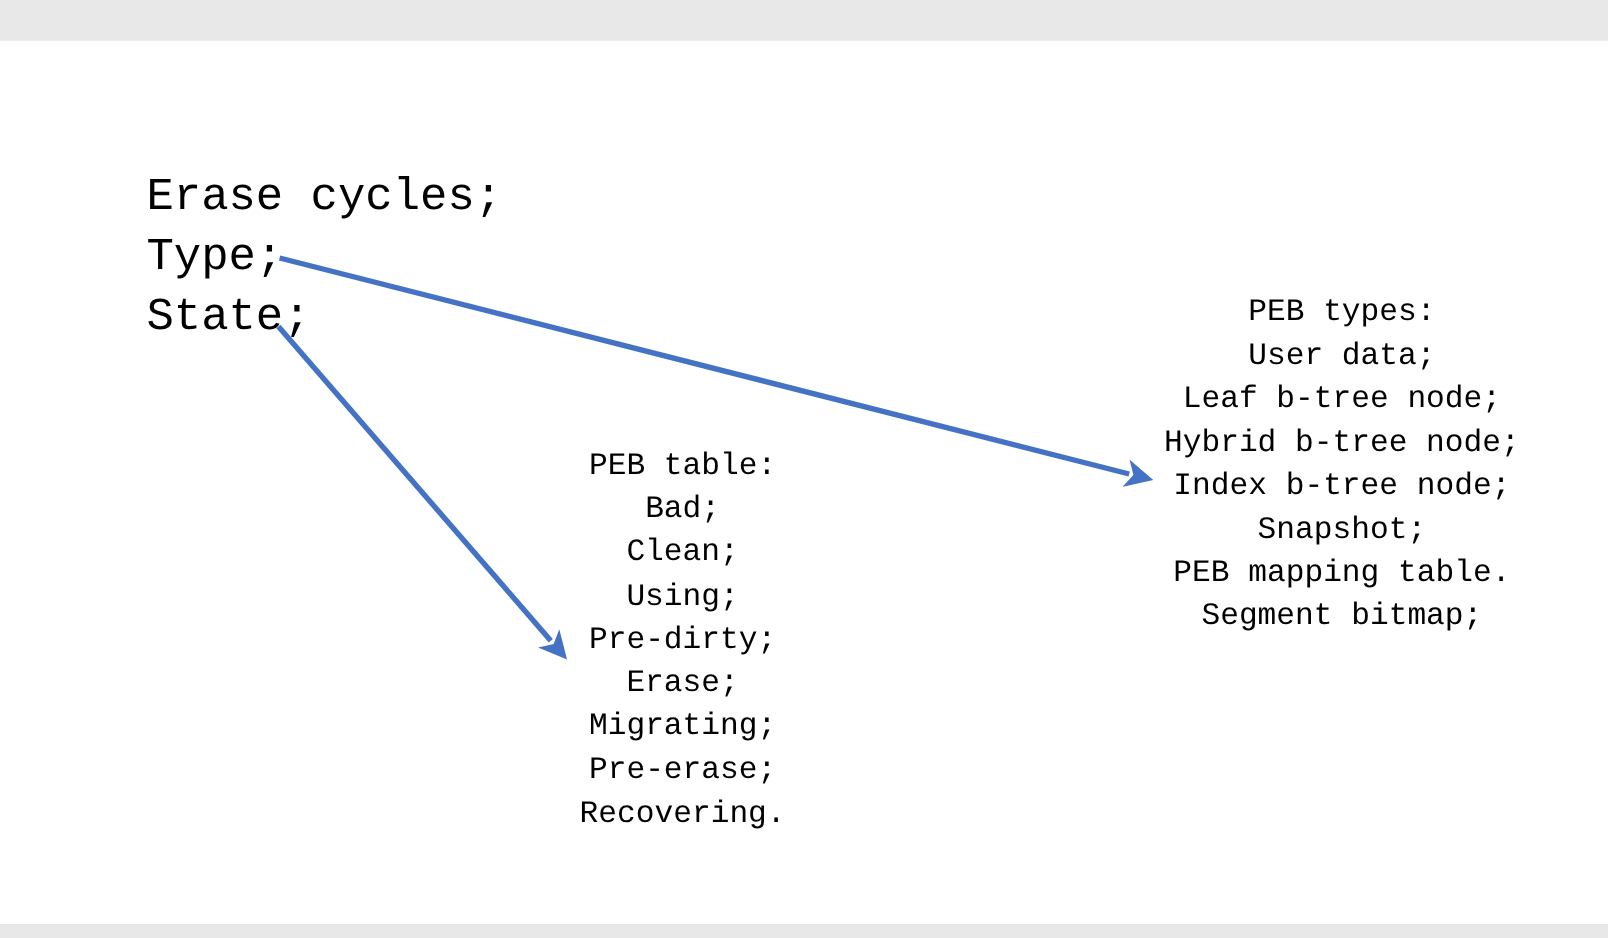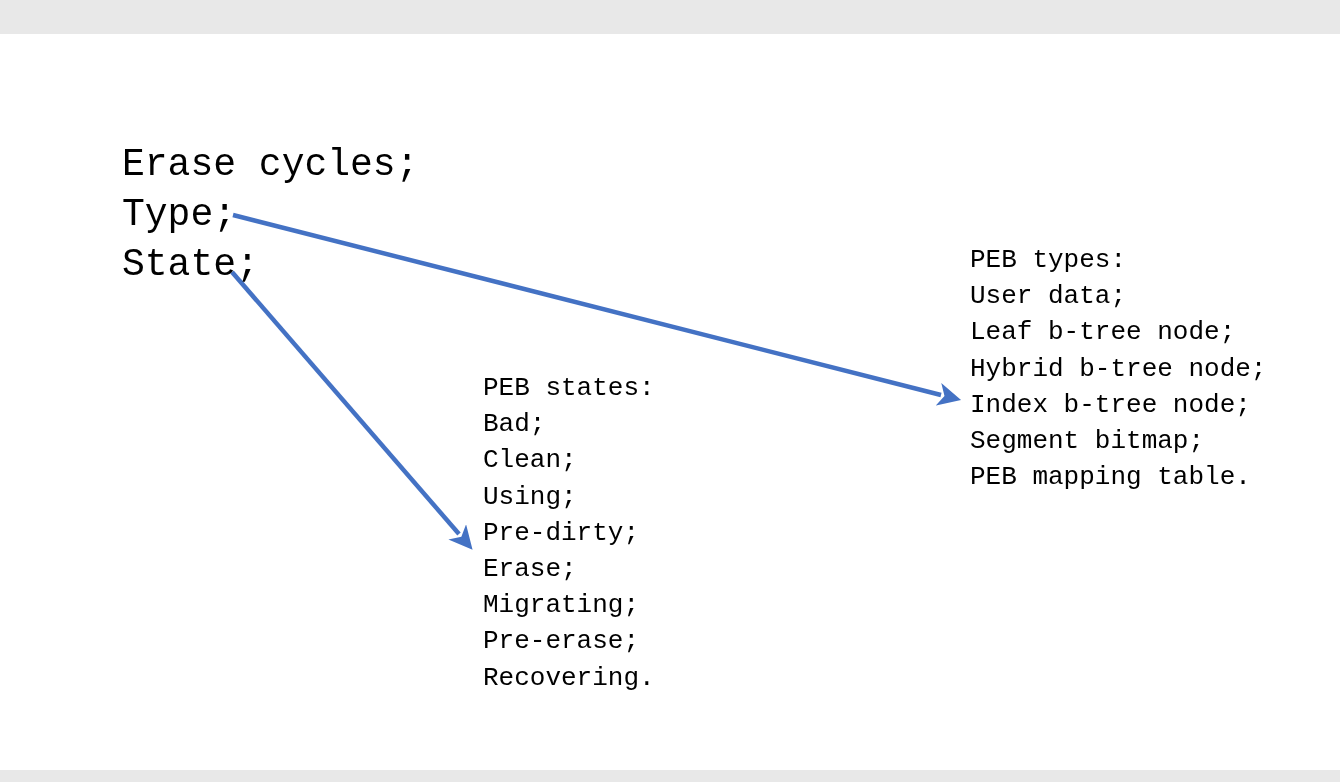--- a/index.html
+++ b/index.html
@@ -25,20 +25,21 @@
     top: 106px;
     font-size: 38px;
     line-height: 50px;
     white-space: nowrap;
   }
   .detail-list {
     position: absolute;
     font-size: 26px;
     line-height: 36.2px;
     white-space: nowrap;
+    text-align: center;
   }
   .peb-states { left: 483px; top: 336px; }
   .peb-types  { left: 970px; top: 208px; }
   .arrow-layer {
     position: absolute;
     left: 0; top: 0;
     width: 1340px;
     height: 782px;
     pointer-events: none;
   }
@@ -64,34 +65,35 @@
     <line class="arrow-line" x1="232" y1="238" x2="459" y2="500" marker-end="url(#arrowhead)"></line>
   </svg>
 
   <div class="fields-list">
     <div>Erase cycles;</div>
     <div>Type;</div>
     <div>State;</div>
   </div>
 
   <div class="detail-list peb-states">
-    <div>PEB states:</div>
+    <div>PEB table:</div>
     <div>Bad;</div>
     <div>Clean;</div>
     <div>Using;</div>
     <div>Pre-dirty;</div>
     <div>Erase;</div>
     <div>Migrating;</div>
     <div>Pre-erase;</div>
     <div>Recovering.</div>
   </div>
 
   <div class="detail-list peb-types">
     <div>PEB types:</div>
     <div>User data;</div>
     <div>Leaf b-tree node;</div>
     <div>Hybrid b-tree node;</div>
     <div>Index b-tree node;</div>
+    <div>Snapshot;</div>
+    <div>PEB mapping table.</div>
     <div>Segment bitmap;</div>
-    <div>PEB mapping table.</div>
   </div>
 
 </div>
 
 </body></html>

